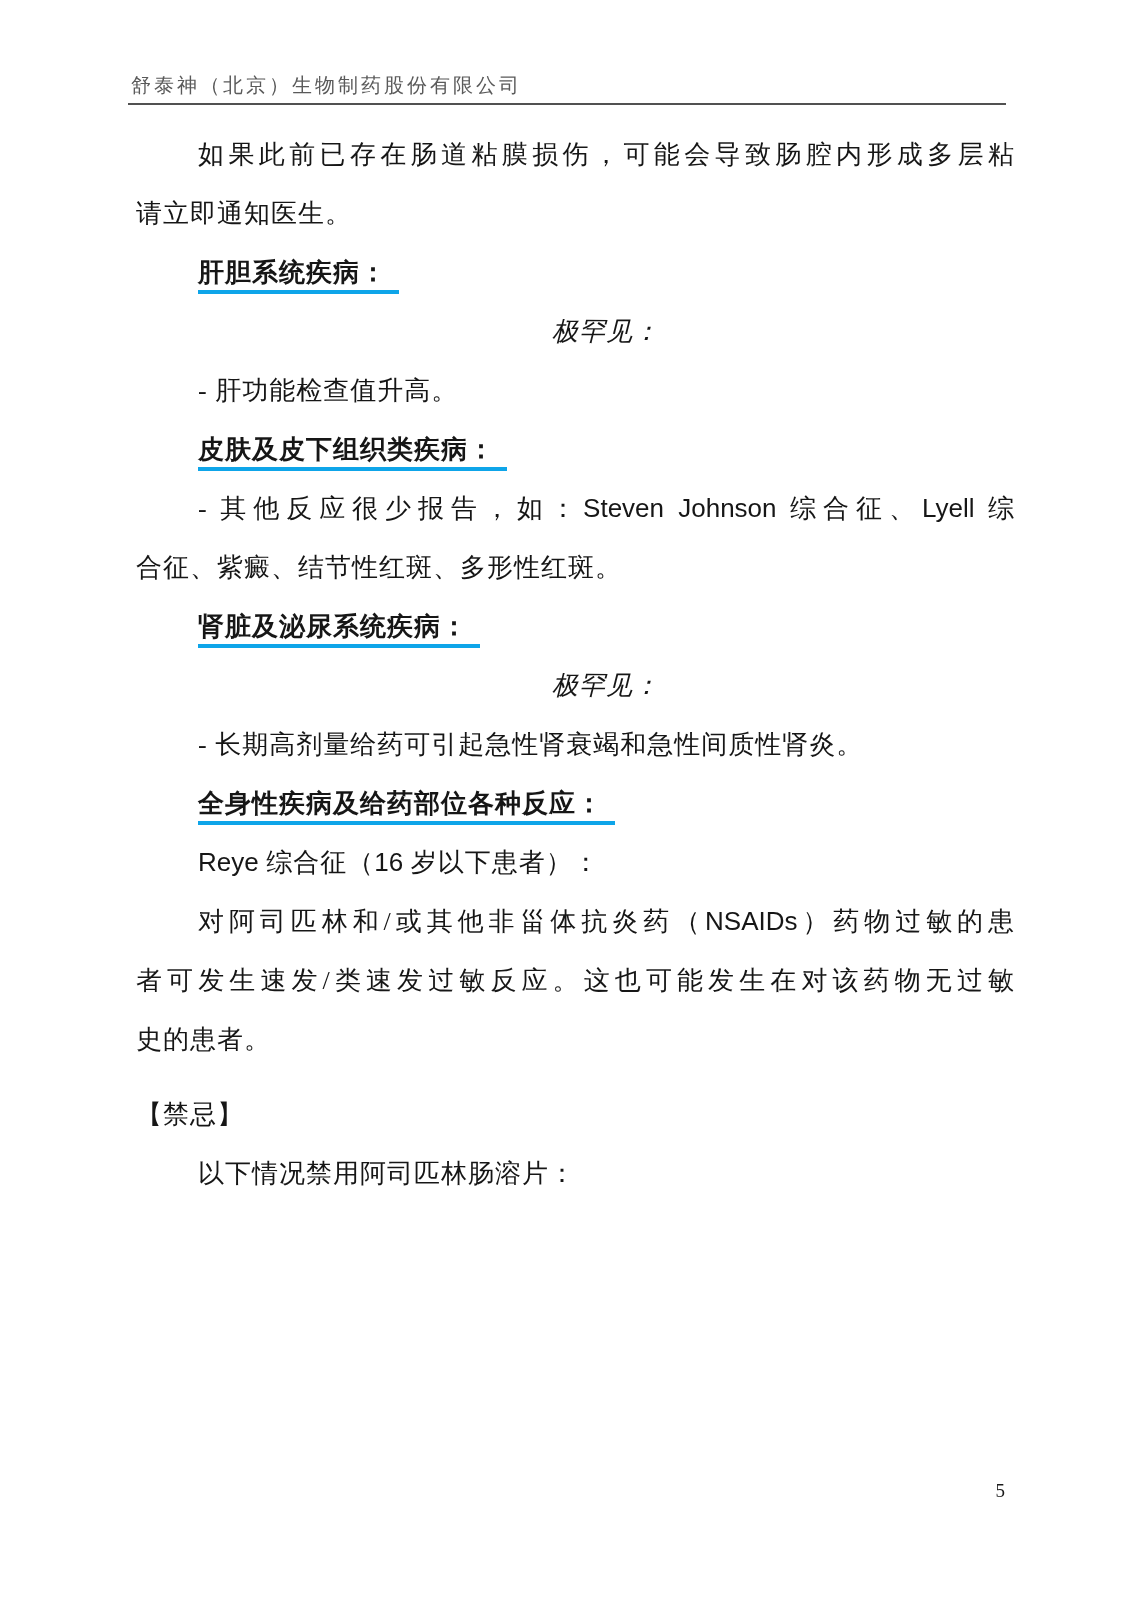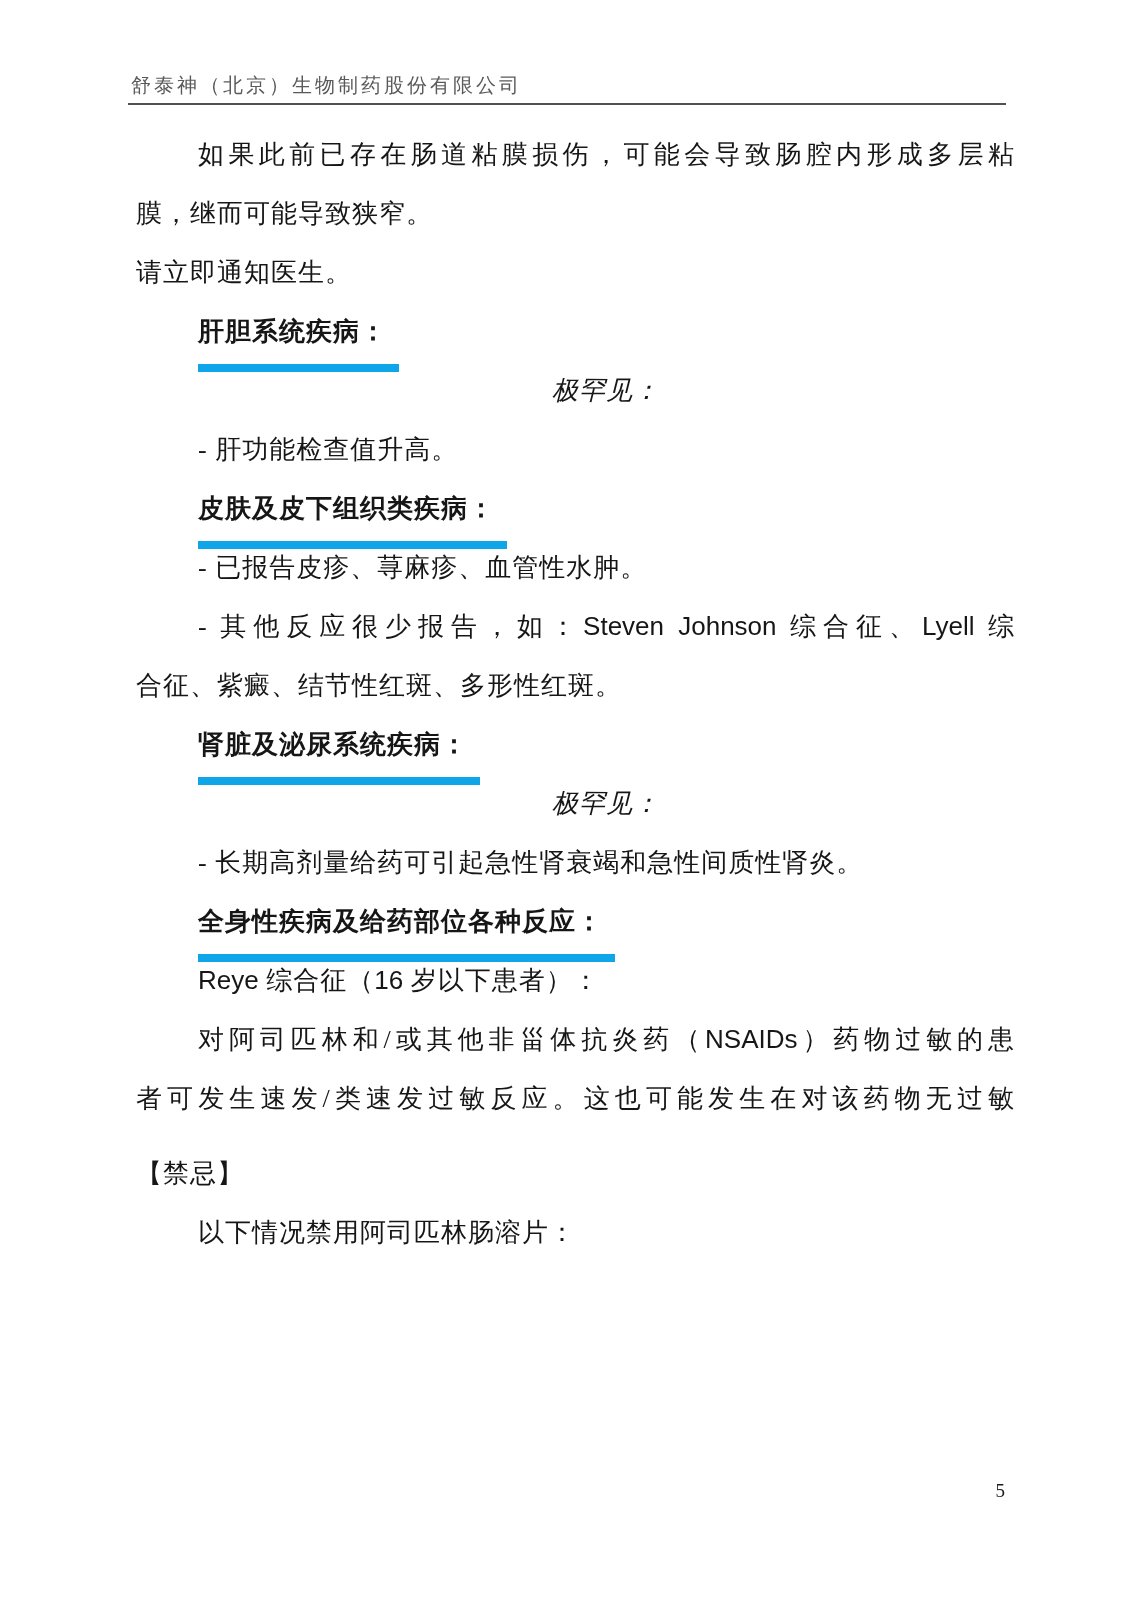--- a/index.html
+++ b/index.html
@@ -48,23 +48,23 @@
   .justify {
     text-align: justify;
     text-align-last: justify;
     letter-spacing: 0;
   }
   .plain { letter-spacing: 1px; }
   .italic { font-style: italic; text-align: center; }
   .heading-u {
     font-weight: bold;
     letter-spacing: 1px;
-    border-bottom: 8px solid #0ea5e9;
+    border-bottom: 4px solid #0ea5e9;
     padding-right: 12px;
-    padding-bottom: 18px;
+    padding-bottom: 3px;
   }
   .bold { font-weight: normal; }
   .gap-before { margin-top: 16px; }
   .latin {
     font-family: Liberation Sans, sans-serif;
     letter-spacing: 0;
   }
   .page-number {
     position: absolute;
     right: 126px;
@@ -77,44 +77,43 @@
 <body>
 
 <div class="page">
 
   <div class="header-text">舒泰神（北京）生物制药股份有限公司</div>
   <div class="header-rule"></div>
 
   <div class="content">
 
     <div class="line indent justify">如果此前已存在肠道粘膜损伤，可能会导致肠腔内形成多层粘</div>
-    <div class="line plain">膜，继而可能导致狭窄。</div>
 
     <div class="line plain">请立即通知医生。</div>
 
     <div class="line indent"><span class="heading-u">肝胆系统疾病：</span></div>
     <div class="line indent plain italic">极罕见：</div>
     <div class="line indent plain">- 肝功能检查值升高。</div>
 
     <div class="line indent"><span class="heading-u">皮肤及皮下组织类疾病：</span></div>
-    <div class="line indent plain">- 已报告皮疹、荨麻疹、血管性水肿。</div>
 
     <div class="line indent justify"><span>- 其他反应很少报告，如：</span><span class="latin">Steven Johnson</span><span> 综合征、</span><span class="latin">Lyell</span><span> 综</span></div>
     <div class="line plain">合征、紫癜、结节性红斑、多形性红斑。</div>
 
     <div class="line indent"><span class="heading-u">肾脏及泌尿系统疾病：</span></div>
     <div class="line indent plain italic">极罕见：</div>
     <div class="line indent plain">- 长期高剂量给药可引起急性肾衰竭和急性间质性肾炎。</div>
 
     <div class="line indent"><span class="heading-u">全身性疾病及给药部位各种反应：</span></div>
 
     <div class="line indent plain"><span class="latin">Reye</span><span> 综合征（</span><span class="latin">16</span><span> 岁以下患者）：</span></div>
 
     <div class="line indent justify"><span>对阿司匹林和/或其他非甾体抗炎药（</span><span class="latin">NSAIDs</span><span>）药物过敏的患</span></div>
     <div class="line justify">者可发生速发/类速发过敏反应。这也可能发生在对该药物无过敏</div>
+    <div class="line plain">史的患者。</div>
 
     <div class="line plain bold gap-before">【禁忌】</div>
     <div class="line indent plain">以下情况禁用阿司匹林肠溶片：</div>
 
   </div>
 
   <div class="page-number">5</div>
 
 </div>
 

